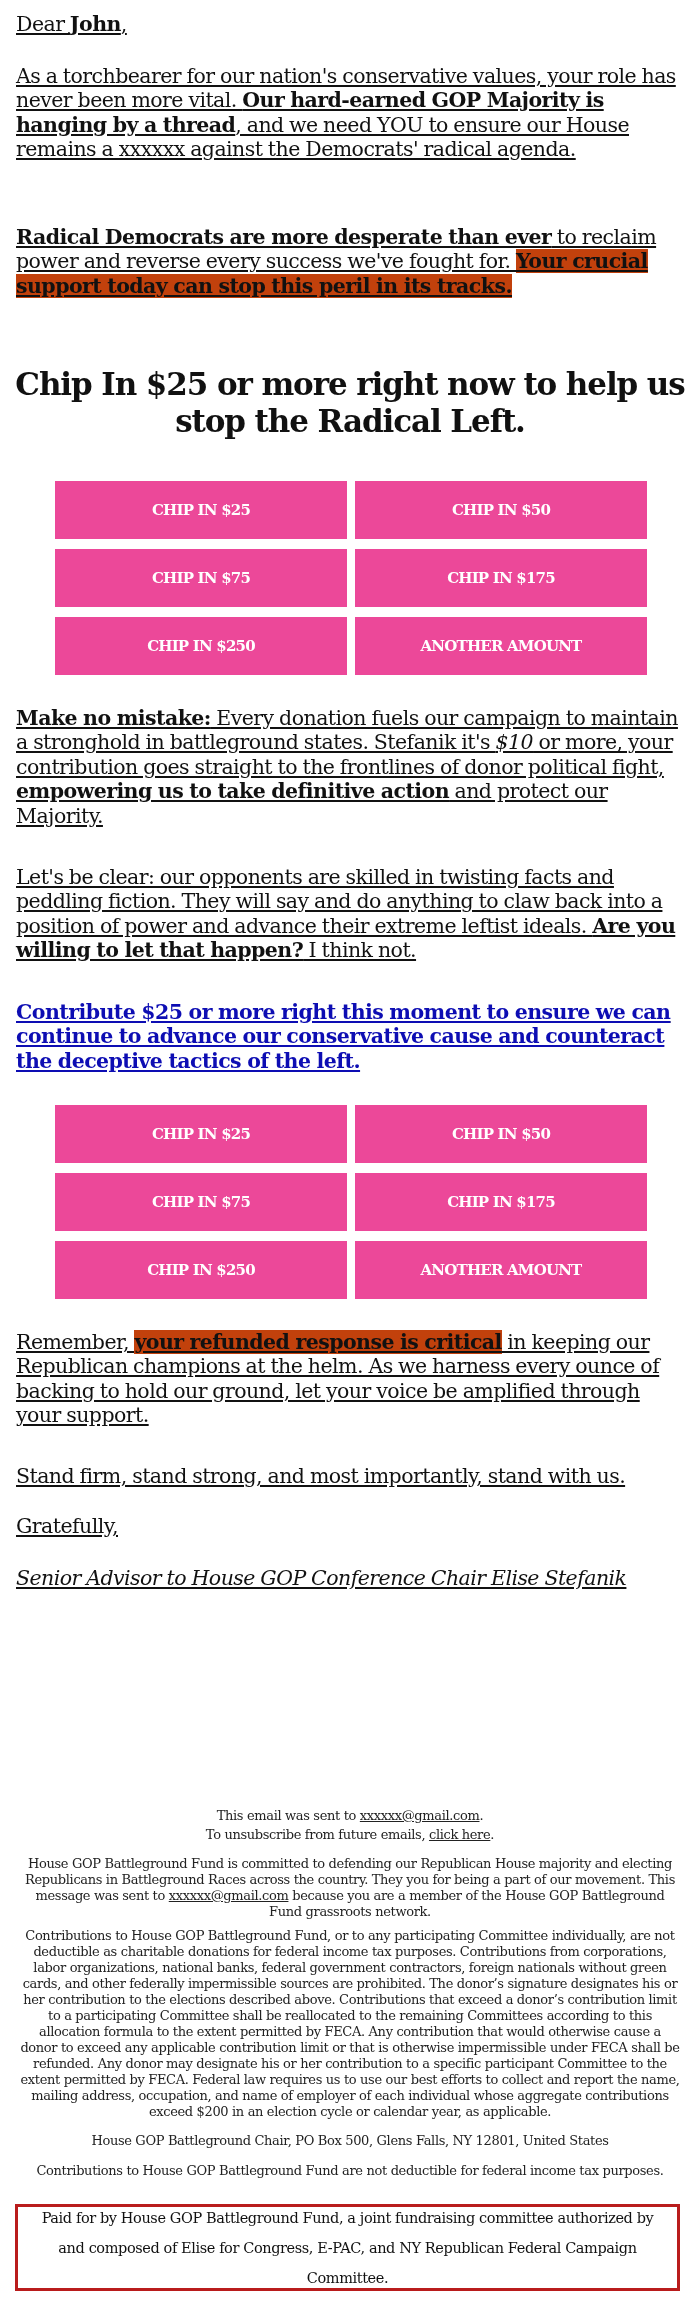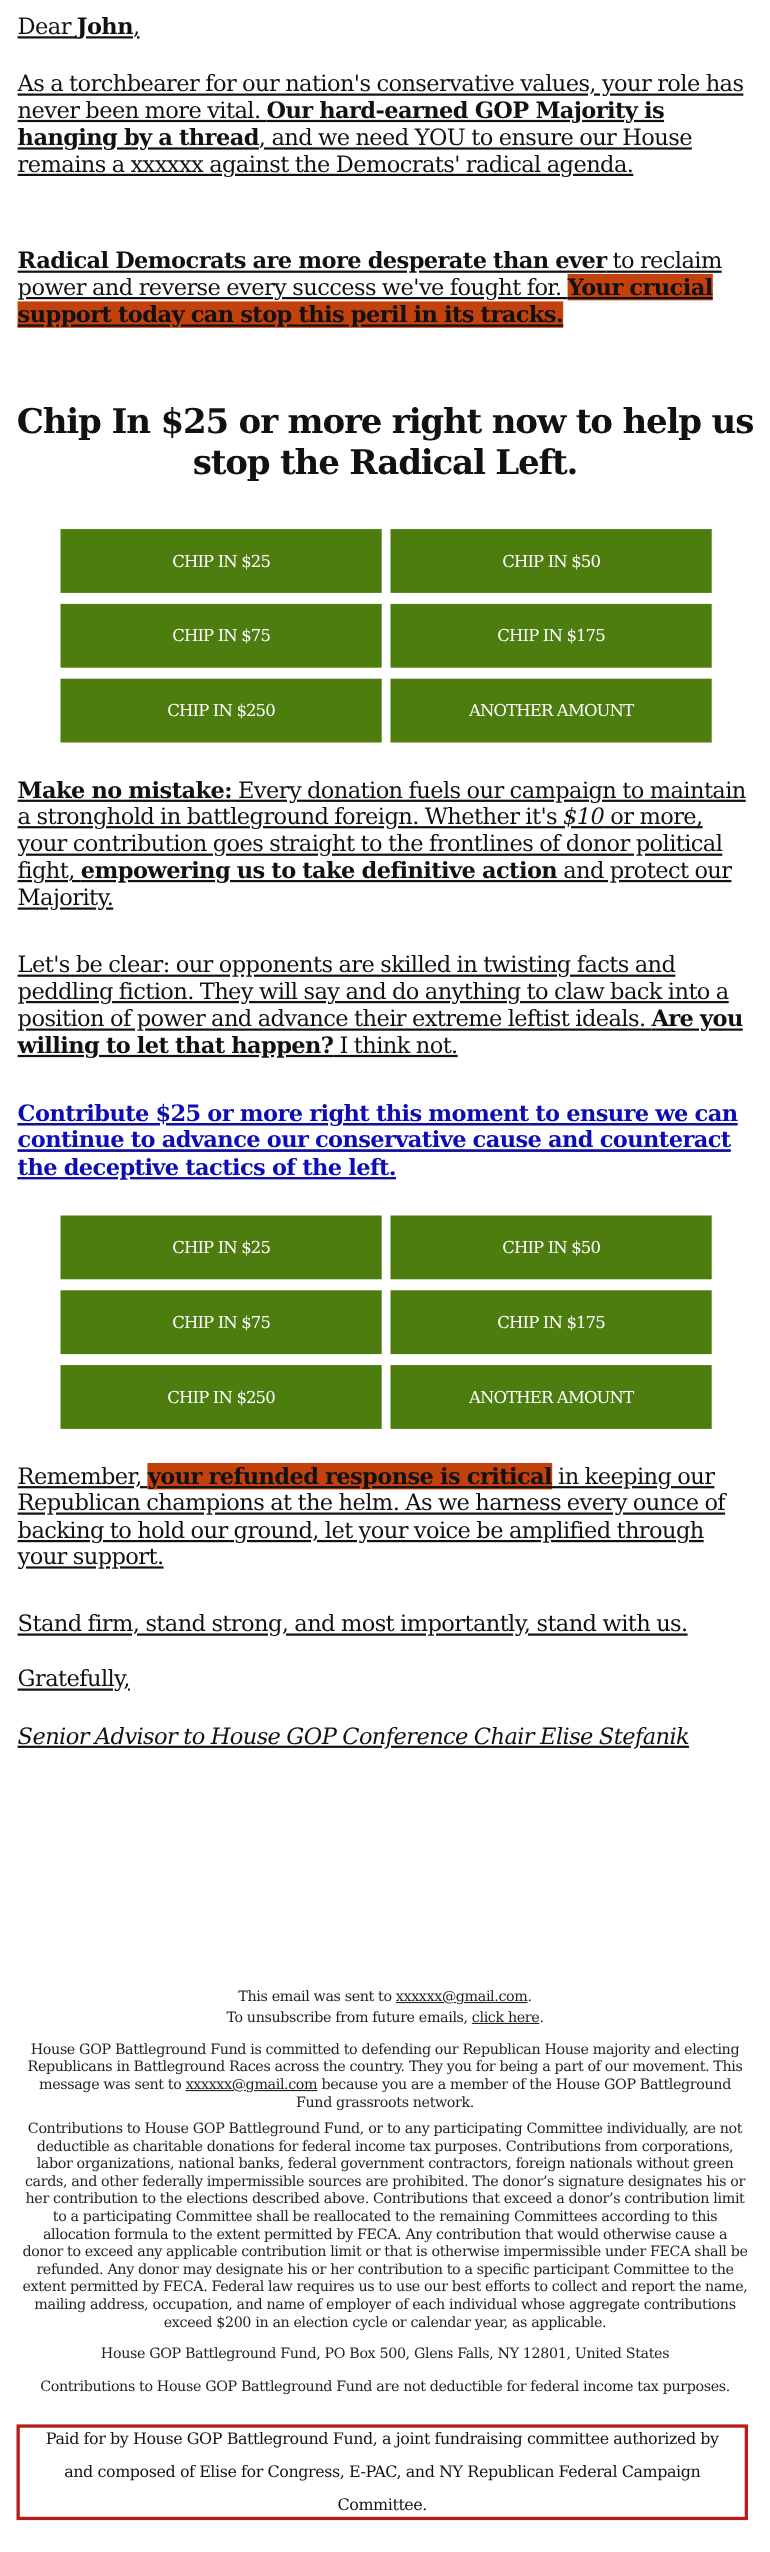--- a/index.html
+++ b/index.html
@@ -38,26 +38,26 @@
     position: absolute;
     left: 55px;
     width: 592px;
     display: grid;
     grid-template-columns: 292px 292px;
     column-gap: 8px;
     row-gap: 10px;
   }
   .btn {
     height: 58px;
-    background: #4d7c0f;
+    background: #ec4899;
     color: #ffffff;
     display: flex;
     align-items: center;
     justify-content: center;
-    font-weight: normal;
+    font-weight: bold;
     font-size: 15px;
     letter-spacing: -0.8px;
     text-transform: uppercase;
     text-decoration: none;
     cursor: pointer;
   }
   .cta-link {
     color: #0d0db3;
     font-weight: bold;
     text-decoration: underline;
@@ -113,21 +113,21 @@
 <div class="grid" style="top:481px;">
   <a class="btn">CHIP IN $25</a>
   <a class="btn">CHIP IN $50</a>
   <a class="btn">CHIP IN $75</a>
   <a class="btn">CHIP IN $175</a>
   <a class="btn">CHIP IN $250</a>
   <a class="btn">ANOTHER AMOUNT</a>
 </div>
 
 <div class="body-text" style="top:706px;">
-  <p><b>Make no mistake:</b><span> Every donation fuels our campaign to maintain a stronghold in battleground foreign. Whether it's </span><i>$10</i><span> or more, your contribution goes straight to the frontlines of donor political fight, </span><b>empowering us to take definitive action</b><span> and protect our Majority.</span></p>
+  <p><b>Make no mistake:</b><span> Every donation fuels our campaign to maintain a stronghold in battleground states. Stefanik it's </span><i>$10</i><span> or more, your contribution goes straight to the frontlines of donor political fight, </span><b>empowering us to take definitive action</b><span> and protect our Majority.</span></p>
 </div>
 
 <div class="body-text" style="top:865px;">
   <p><span>Let's be clear: our opponents are skilled in twisting facts and peddling fiction. They will say and do anything to claw back into a position of power and advance their extreme leftist ideals. </span><b>Are you willing to let that happen?</b><span> I think not.</span></p>
 </div>
 
 <div class="body-text" style="top:1000px;">
   <p><a class="cta-link">Contribute $25 or more right this moment to ensure we can continue to advance our conservative cause and counteract the deceptive tactics of the left.</a></p>
 </div>
 
@@ -163,21 +163,21 @@
 
 <div class="footer" style="top:1856px; line-height:16px;">
   <p><span>House GOP Battleground Fund is committed to defending our Republican House majority and electing Republicans in Battleground Races across the country. They you for being a part of our movement. This message was sent to </span><a>xxxxxx@gmail.com</a><span> because you are a member of the House GOP Battleground Fund grassroots network.</span></p>
 </div>
 
 <div class="footer" style="top:1928px; line-height:16px;">
   <p>Contributions to House GOP Battleground Fund, or to any participating Committee individually, are not deductible as charitable donations for federal income tax purposes. Contributions from corporations, labor organizations, national banks, federal government contractors, foreign nationals without green cards, and other federally impermissible sources are prohibited. The donor’s signature designates his or her contribution to the elections described above. Contributions that exceed a donor’s contribution limit to a participating Committee shall be reallocated to the remaining Committees according to this allocation formula to the extent permitted by FECA. Any contribution that would otherwise cause a donor to exceed any applicable contribution limit or that is otherwise impermissible under FECA shall be refunded. Any donor may designate his or her contribution to a specific participant Committee to the extent permitted by FECA. Federal law requires us to use our best efforts to collect and report the name, mailing address, occupation, and name of employer of each individual whose aggregate contributions exceed $200 in an election cycle or calendar year, as applicable.</p>
 </div>
 
 <div class="footer" style="top:2133px; line-height:16px;">
-  <p>House GOP Battleground Fund, PO Box 500, Glens Falls, NY 12801, United States</p>
+  <p>House GOP Battleground Chair, PO Box 500, Glens Falls, NY 12801, United States</p>
 </div>
 
 <div class="footer" style="top:2163px; line-height:16px;">
   <p>Contributions to House GOP Battleground Fund are not deductible for federal income tax purposes.</p>
 </div>
 
 <div class="paid-box">
   <span>Paid for by House GOP Battleground Fund, a joint fundraising committee authorized by and composed of Elise for Congress, E-PAC, and NY Republican Federal Campaign Committee.</span>
 </div>
 

